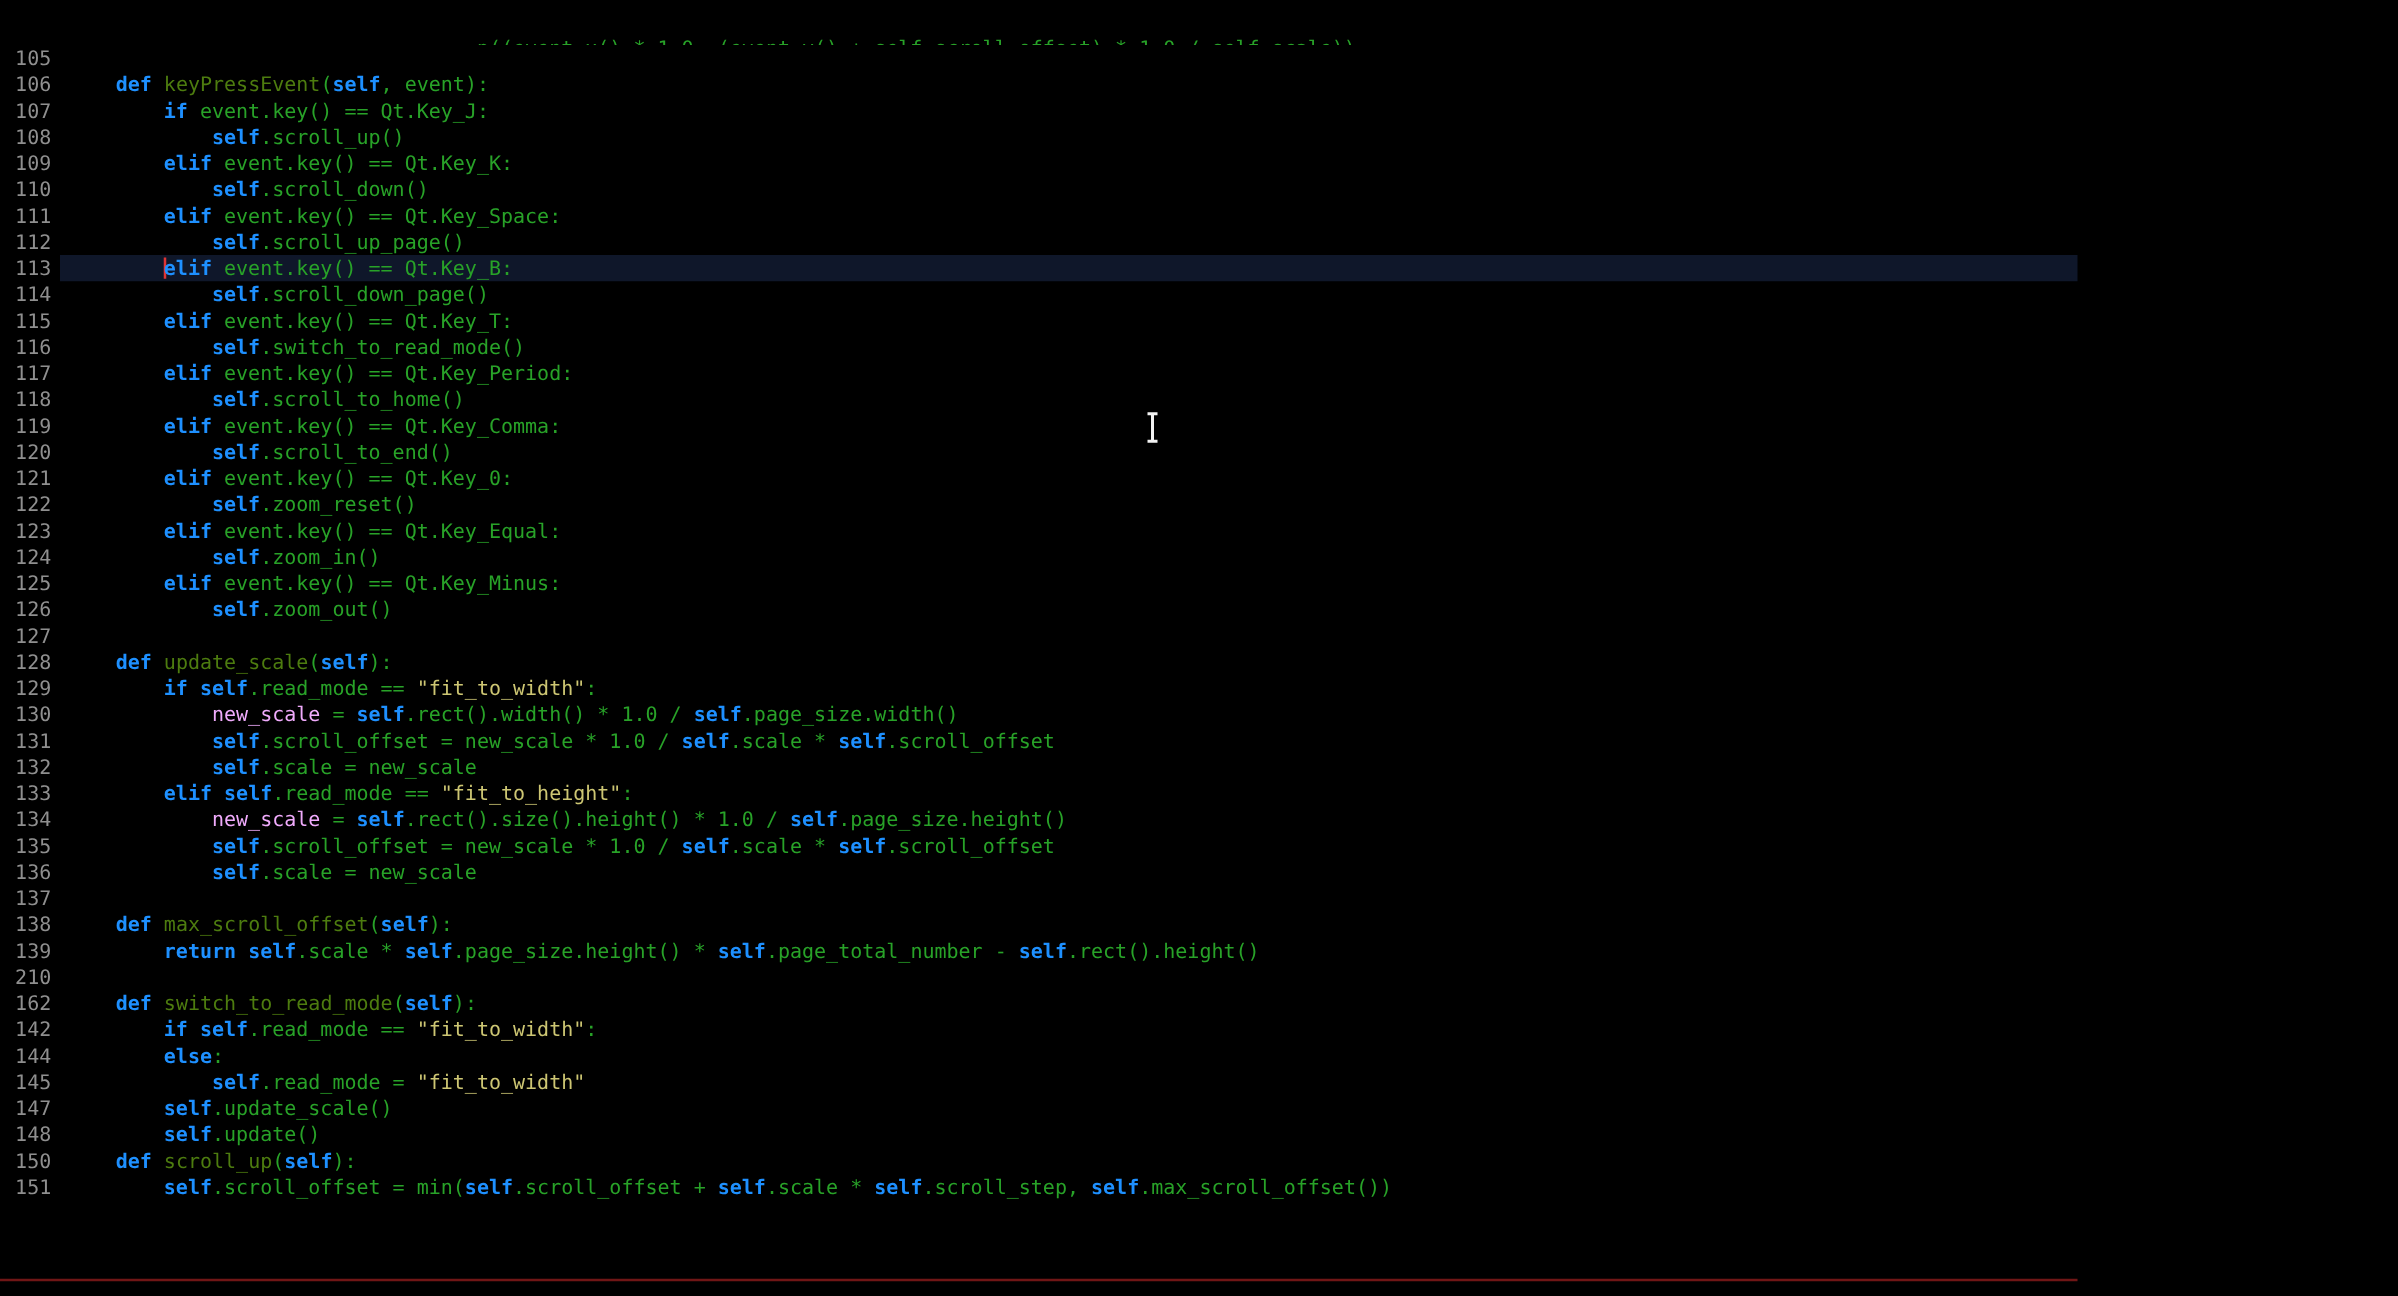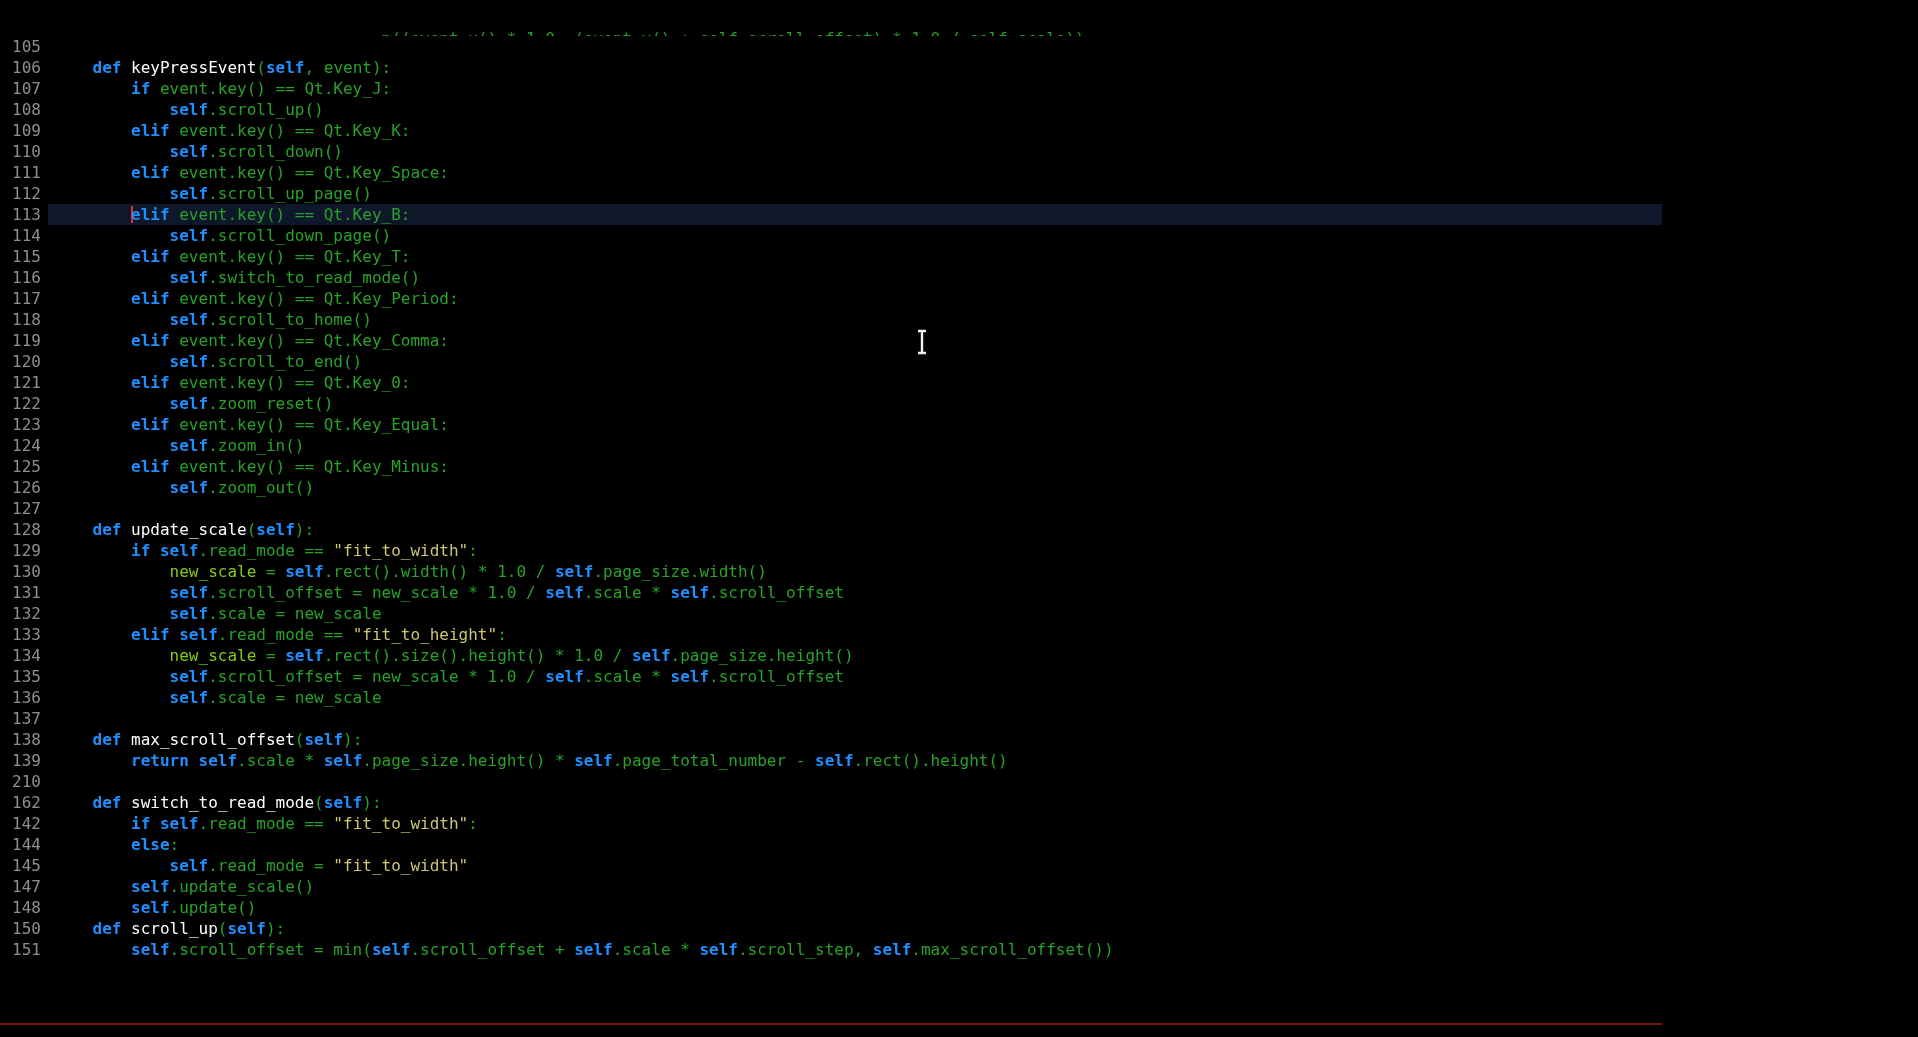--- a/index.html
+++ b/index.html
@@ -11,23 +11,23 @@
   .code{position:absolute;top:0;left:0;right:0;}
   .row{display:flex;height:21px;line-height:21px;white-space:pre;}
   .row.partial{height:8px;overflow:hidden;}
   .partial-inner{display:inline-block;margin-top:-13px;}
   .gutter{flex:0 0 48px;box-sizing:border-box;text-align:right;padding-right:7px;color:#8f8f8f;}
   .text{flex:1 1 auto;padding-left:6px;}
   .row.current .text{background:#0f172a;}
 
   
   .k,.s{color:#1e90ff;font-weight:bold;}
-  .f{color:#ffffff;}
+  .f{color:#4d7c0f;}
   .str{color:#cdc673;}
-  .v{color:#84cc16;}
+  .v{color:#f0abfc;}
   .d{color:#28a228;}
   .cur{display:inline-block;width:2px;height:17px;background:#e03434;
        margin-right:-2px;vertical-align:-3px;}
 
   
   .modeline-rule{position:absolute;left:0;right:0;top:995px;height:2px;background:#701616;}
 
   
   .minibuffer{position:absolute;left:0;right:0;top:1036px;height:21px;line-height:21px;white-space:pre;padding-left:40px;}
   .prompt{color:#00d400;font-weight:bold;}

